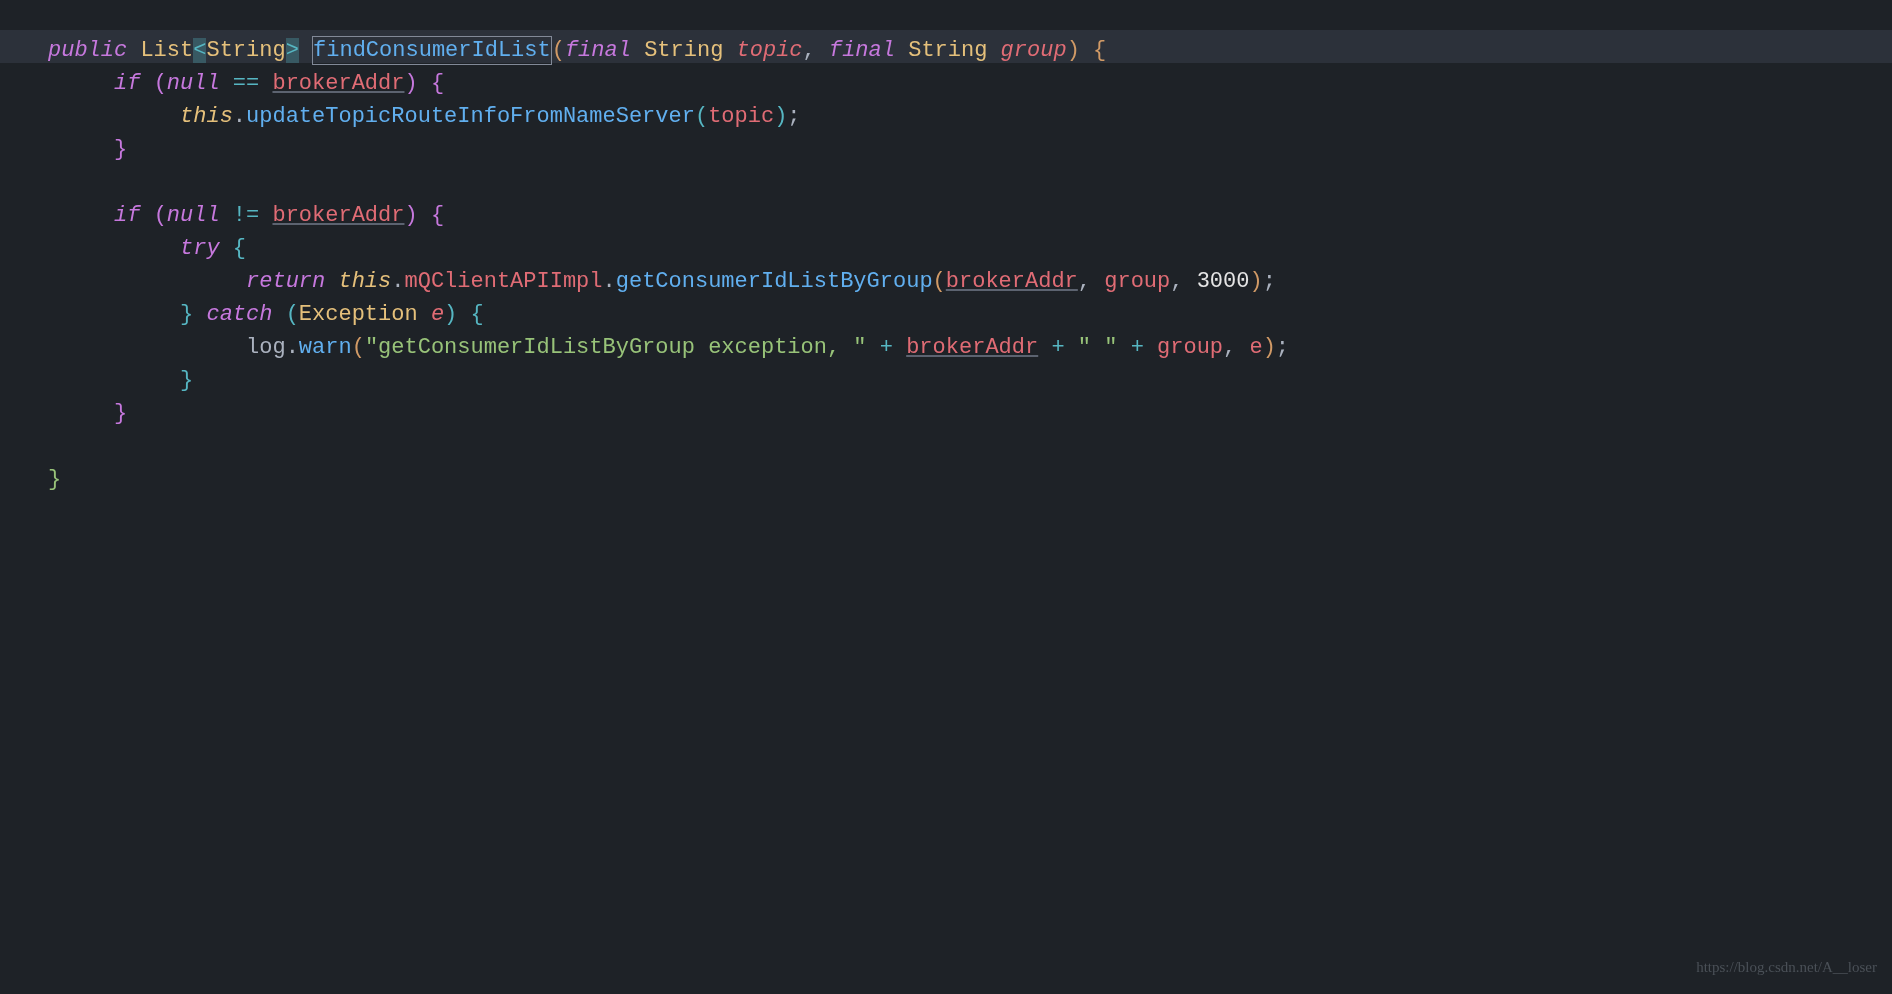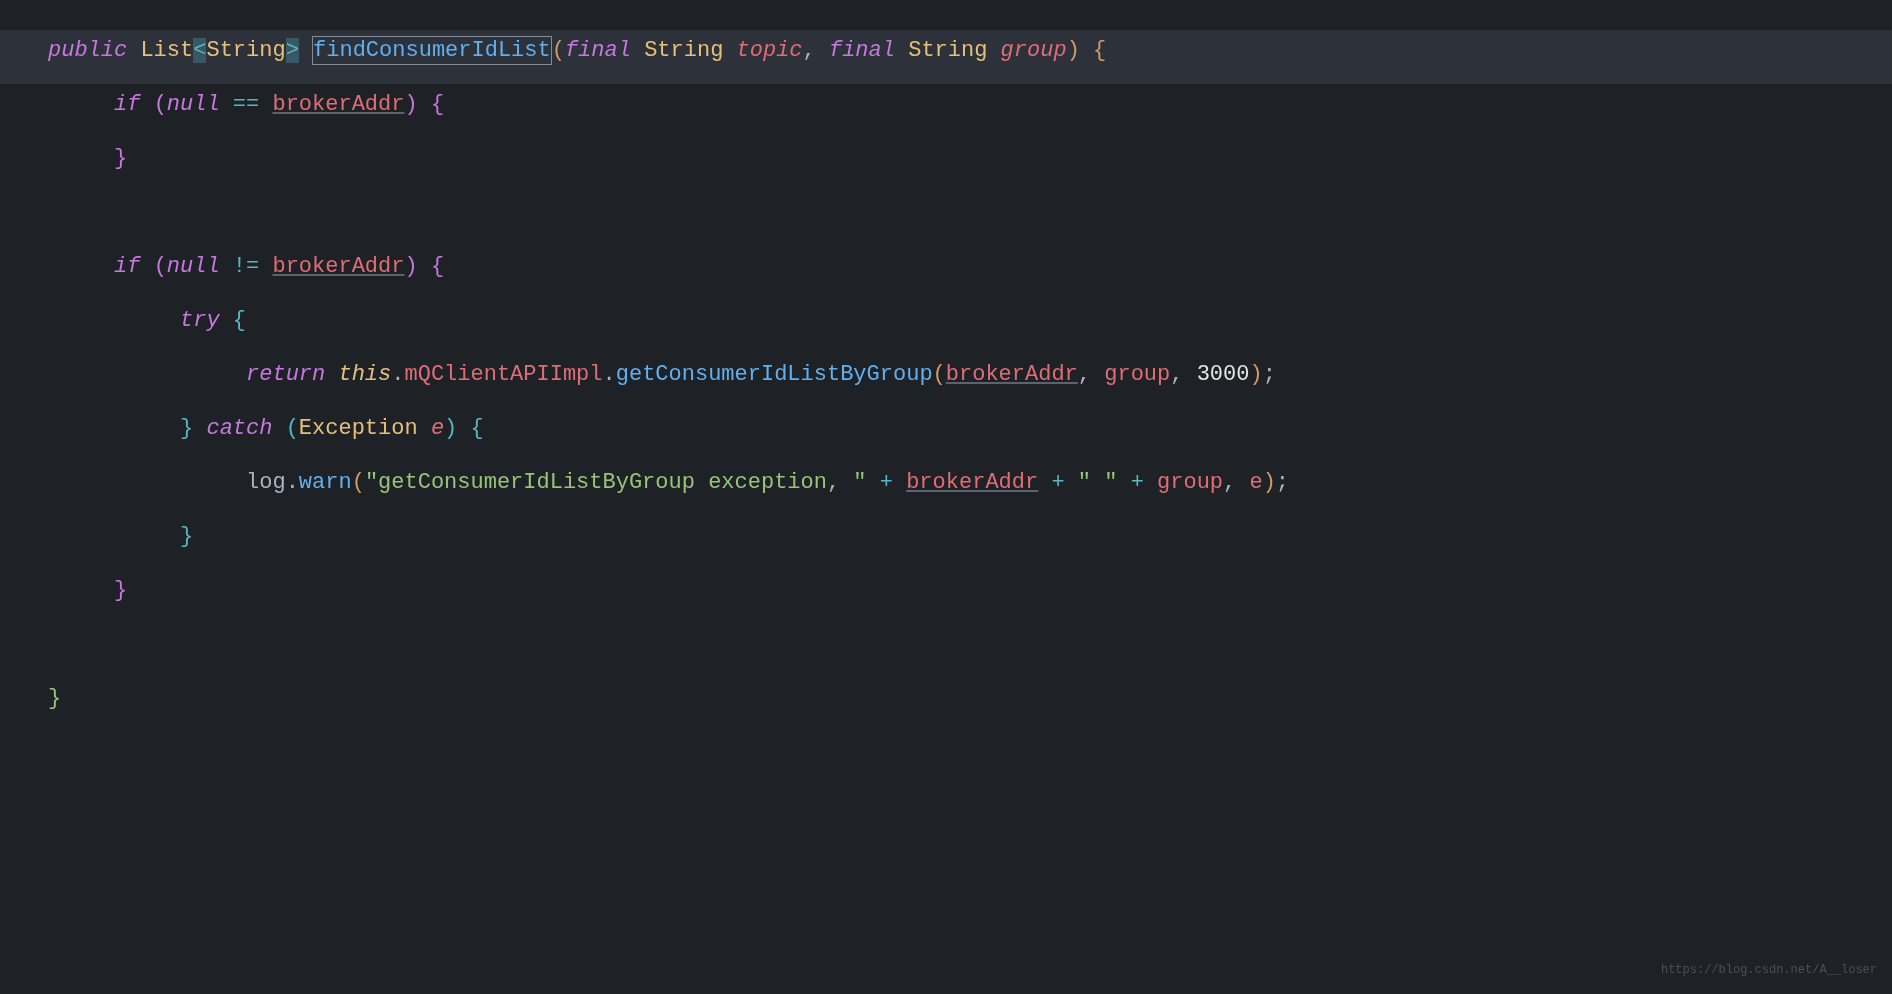--- a/index.html
+++ b/index.html
@@ -19,21 +19,21 @@
       height: 994px;
       position: relative;
     }
     .code-area {
       padding-top: 30px;
       padding-left: 48px;
     }
     .line {
       white-space: pre;
       display: block;
-      height: 54px;
+      height: 33px;
     }
     .line-highlight {
       background-color: #2c313a;
       margin-left: -48px;
       padding-left: 48px;
       width: calc(100% + 48px);
     }
     .keyword {
       color: #c678dd;
       font-style: italic;
@@ -86,34 +86,35 @@
       color: #56b6c2;
     }
     .selbox {
       border: 1px solid #828997;
       padding: 1px 0px;
     }
     .watermark {
       position: absolute;
       bottom: 12px;
       right: 15px;
-      font-size: 12px;
+      font-size: 15px;
       color: #4a5057;
-      font-family: Liberation Mono, monospace;
+      font-family: Liberation Serif, serif;
     }
     .brace-green {
       color: #98c379;
     }
   </style>
 </head>
 <body>
 
 <div class="code-area">
   <div class="line line-highlight"><span class="keyword">public</span> <span class="type">List</span><span class="highlight-angle">&lt;</span><span class="type">String</span><span class="highlight-angle">&gt;</span> <span class="selbox"><span class="method">findConsumerIdList</span></span><span class="bracket1">(</span><span class="keyword">final</span> <span class="type">String</span> <span class="param">topic</span><span class="punct">,</span> <span class="keyword">final</span> <span class="type">String</span> <span class="param">group</span><span class="bracket1">)</span> <span class="bracket1">{</span></div>
   <div class="line">     <span class="keyword">if</span> <span class="bracket2">(</span><span class="keyword">null</span> <span class="operator">==</span> <span class="variable-underline">brokerAddr</span><span class="bracket2">)</span> <span class="bracket2">{</span></div>
+  <div class="line">          <span class="this">this</span><span class="punct">.</span><span class="method">updateTopicRouteInfoFromNameServer</span><span class="bracket3">(</span><span class="variable">topic</span><span class="bracket3">)</span><span class="punct">;</span></div>
   <div class="line">     <span class="bracket2">}</span></div>
   <div class="line"> </div>
   <div class="line">     <span class="keyword">if</span> <span class="bracket2">(</span><span class="keyword">null</span> <span class="operator">!=</span> <span class="variable-underline">brokerAddr</span><span class="bracket2">)</span> <span class="bracket2">{</span></div>
   <div class="line">          <span class="keyword">try</span> <span class="bracket3">{</span></div>
   <div class="line">               <span class="keyword">return</span> <span class="this">this</span><span class="punct">.</span><span class="variable">mQClientAPIImpl</span><span class="punct">.</span><span class="method">getConsumerIdListByGroup</span><span class="bracket1">(</span><span class="variable-underline">brokerAddr</span><span class="punct">,</span> <span class="variable">group</span><span class="punct">,</span> <span class="number">3000</span><span class="bracket1">)</span><span class="punct">;</span></div>
   <div class="line">          <span class="bracket3">}</span> <span class="keyword">catch</span> <span class="bracket3">(</span><span class="type">Exception</span> <span class="param">e</span><span class="bracket3">)</span> <span class="bracket3">{</span></div>
   <div class="line">               <span class="punct">log</span><span class="punct">.</span><span class="method">warn</span><span class="bracket1">(</span><span class="string">"getConsumerIdListByGroup exception, "</span> <span class="operator">+</span> <span class="variable-underline">brokerAddr</span> <span class="operator">+</span> <span class="string">" "</span> <span class="operator">+</span> <span class="variable">group</span><span class="punct">,</span> <span class="variable">e</span><span class="bracket1">)</span><span class="punct">;</span></div>
   <div class="line">          <span class="bracket3">}</span></div>
   <div class="line">     <span class="bracket2">}</span></div>
   <div class="line"> </div>

